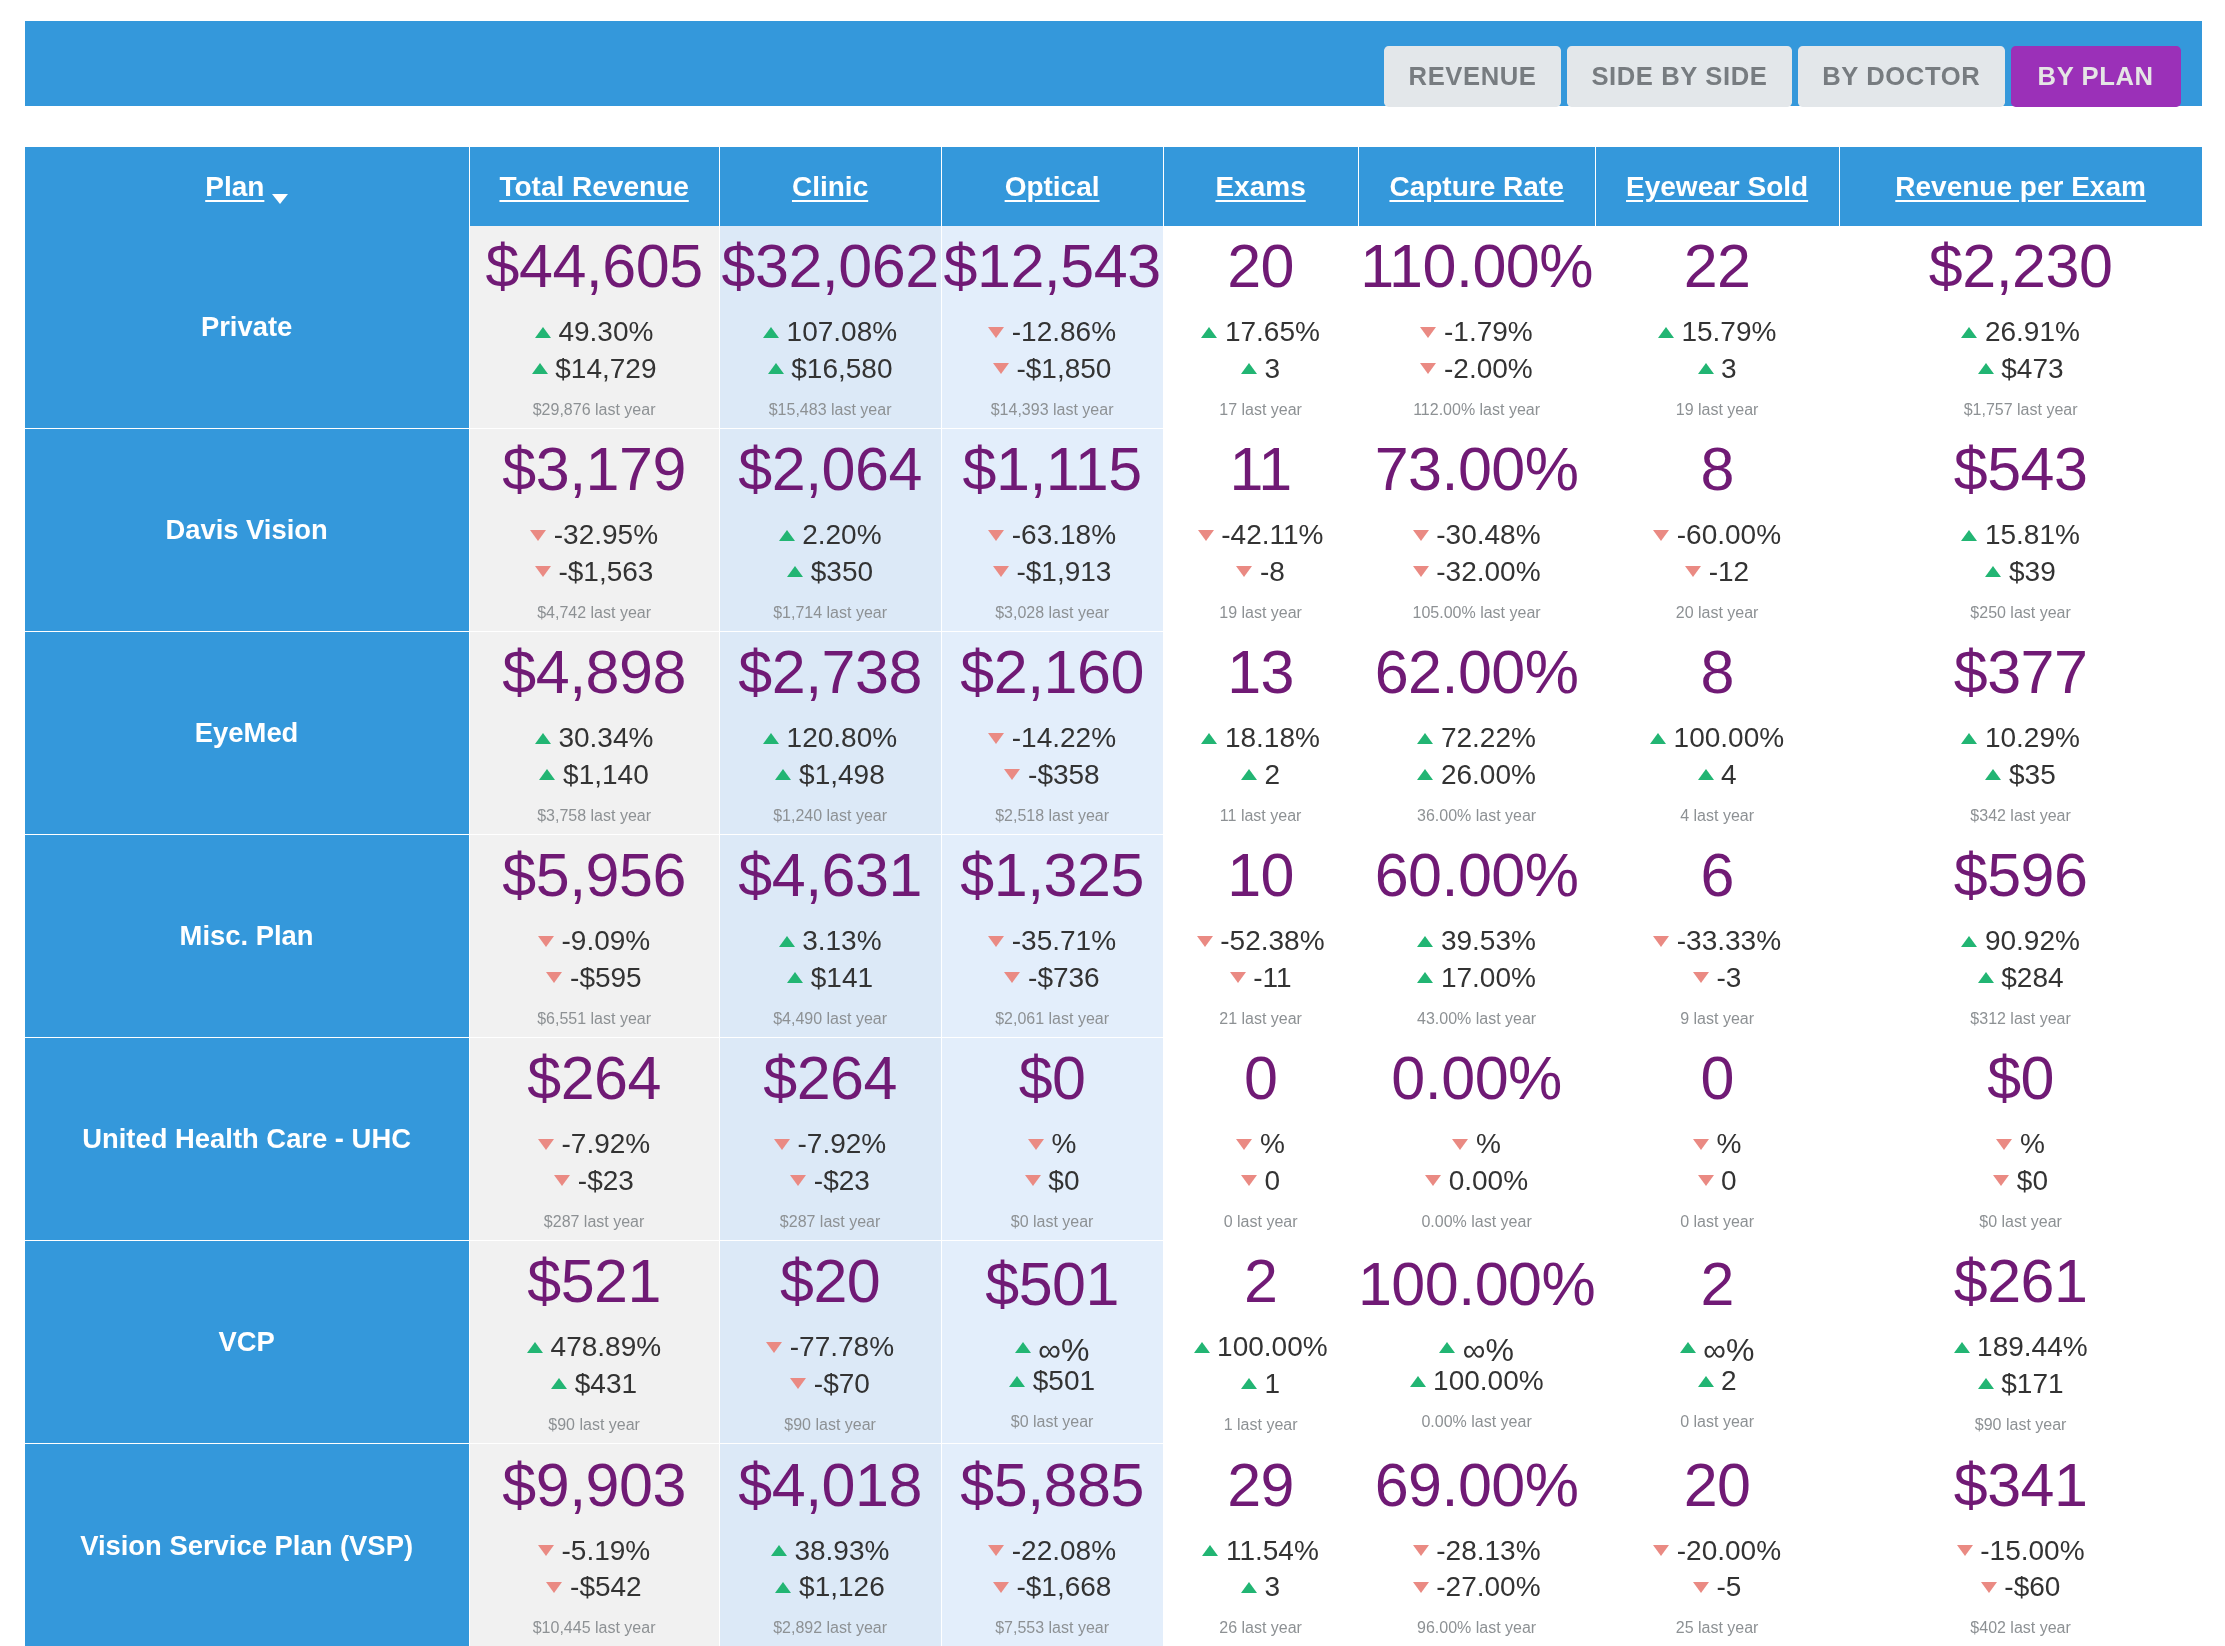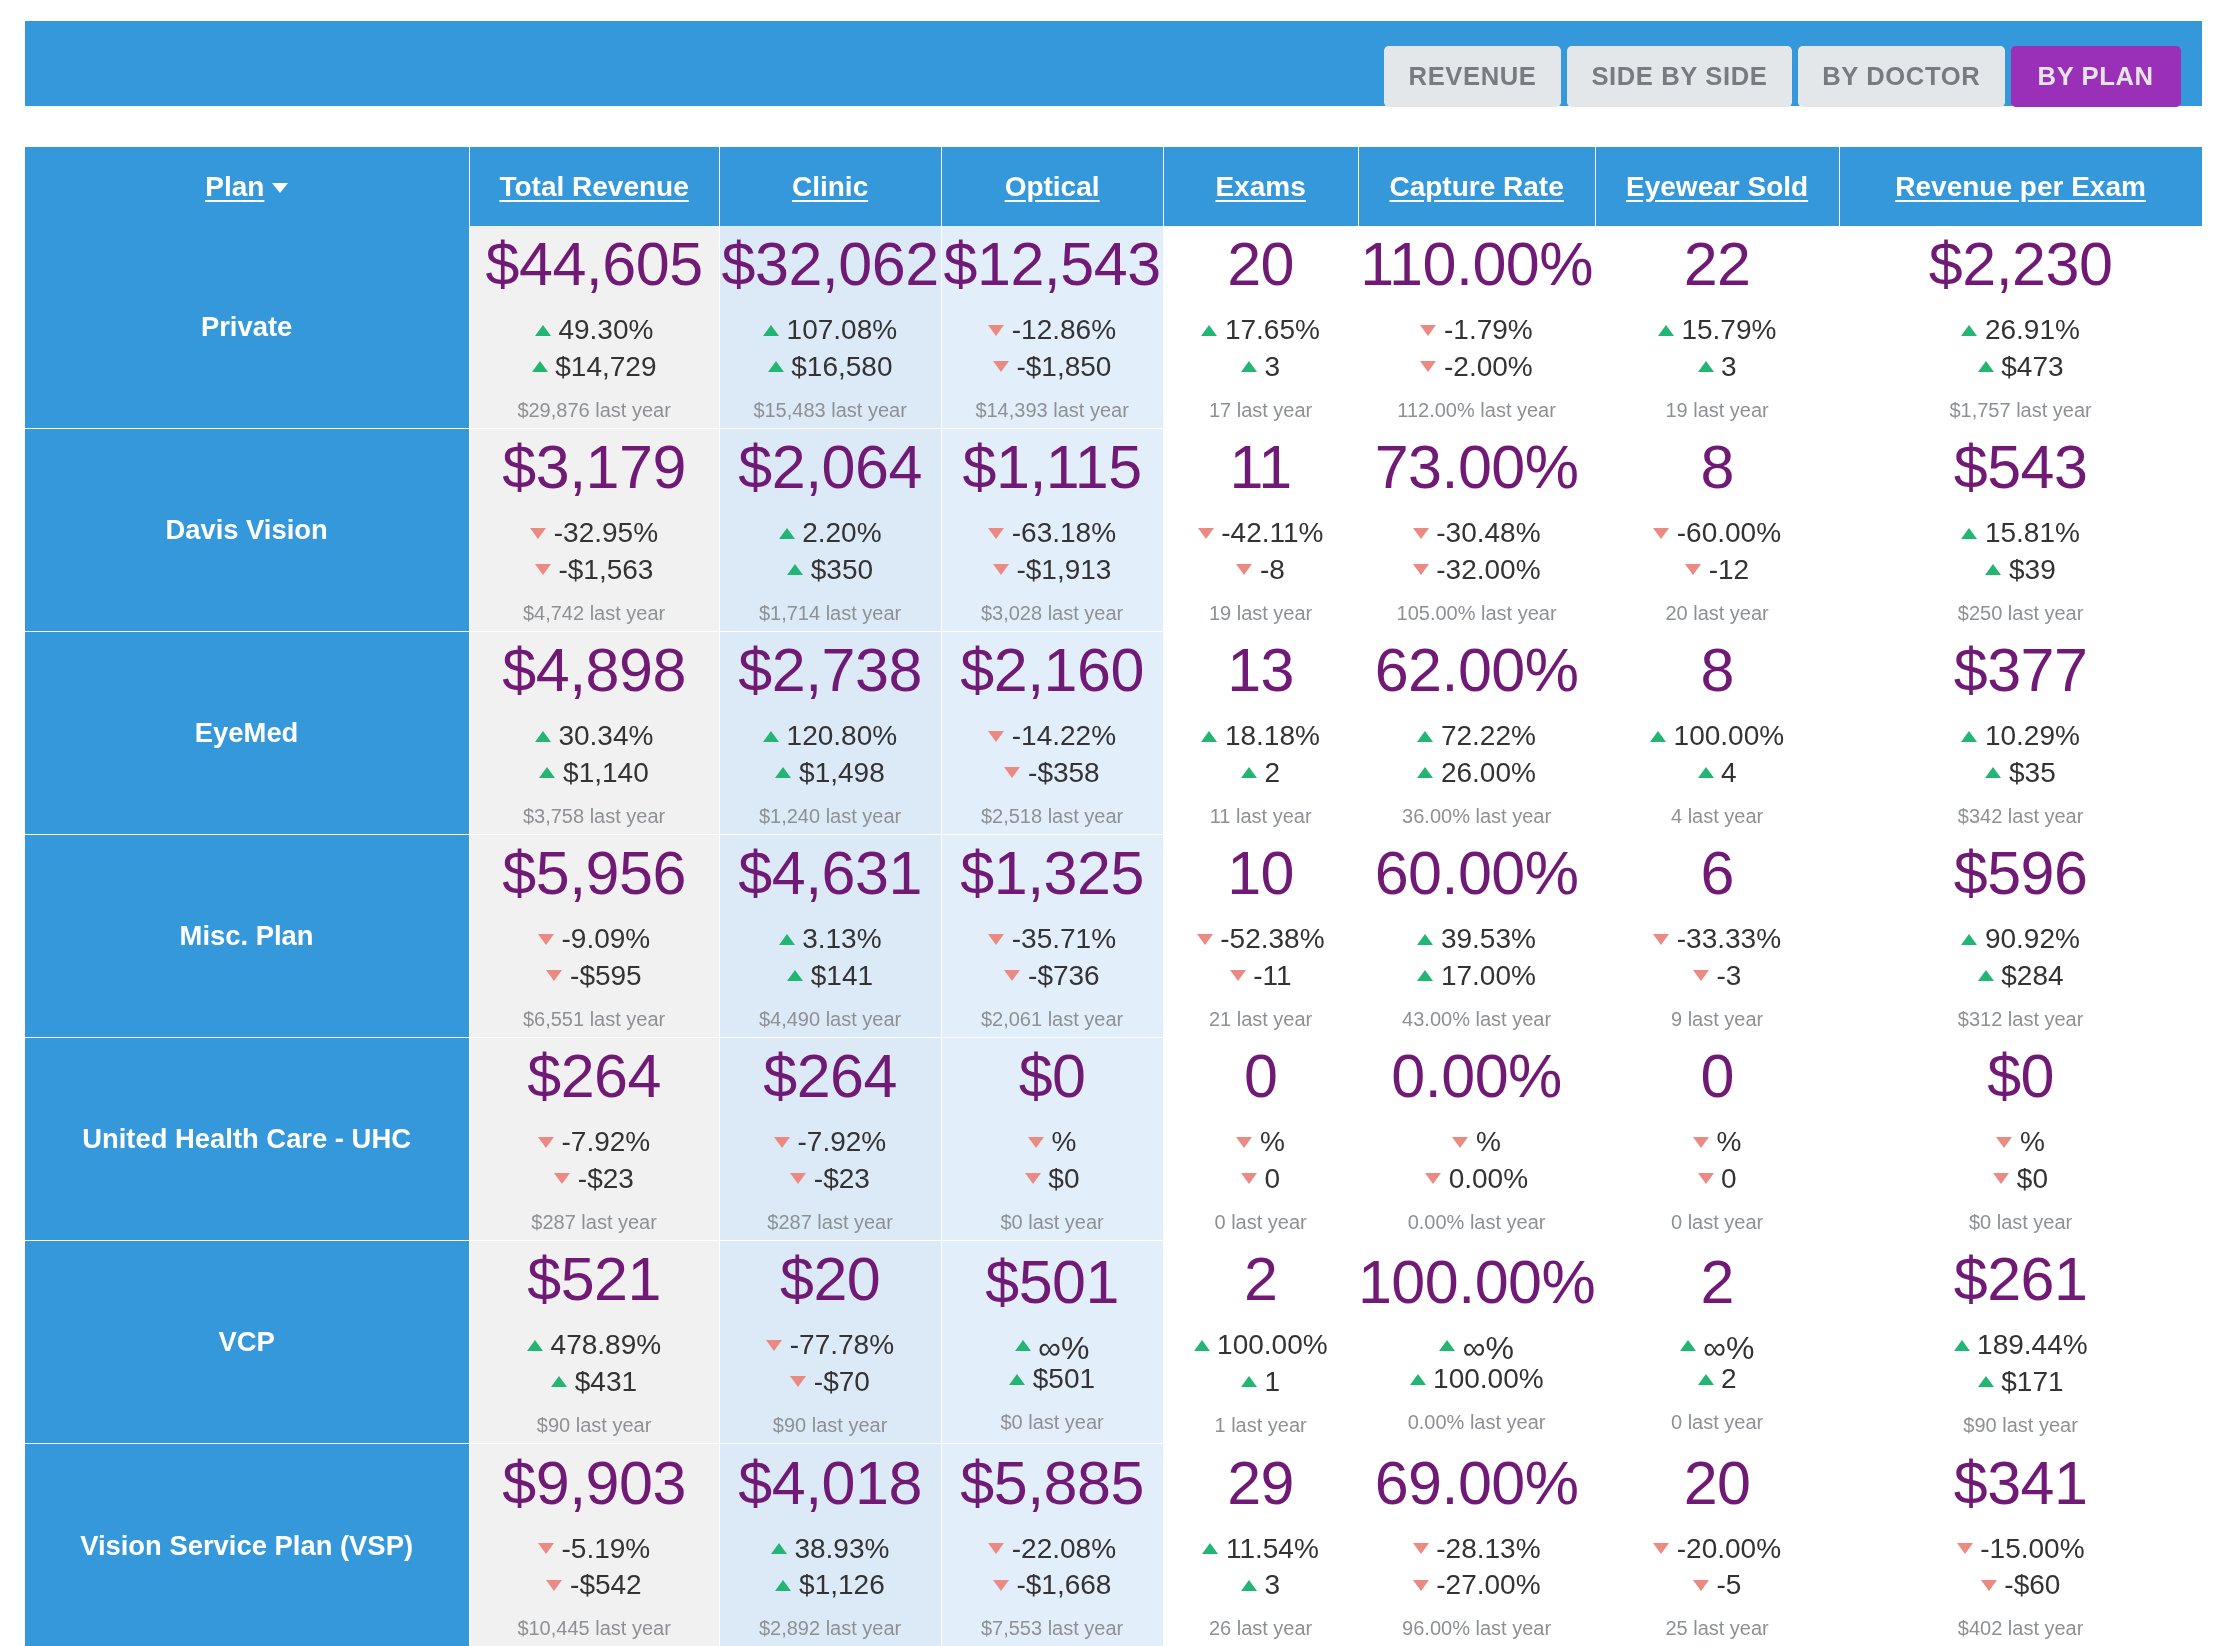--- a/index.html
+++ b/index.html
@@ -80,21 +80,21 @@
   }
   thead th:last-child { border-right: none; }
   thead th .hdr-link {
     text-decoration: underline;
     text-underline-offset: 3.8px;
     white-space: nowrap;
     cursor: pointer;
   }
   .hdr-plan-wrap {
     display: inline-flex;
-    align-items: center;
+    align-items: flex-end;
     gap: 7.6px;
   }
   .caret {
     display:inline-block;
     width:0; height:0;
     border-left: 8.5px solid transparent;
     border-right: 8.5px solid transparent;
     border-top: 10.4px solid #ffffff;
     position: relative;
     top: 1.9px;
@@ -152,21 +152,21 @@
     border-right: 10.4px solid transparent;
     border-top: 14px solid #ea8a83;
   }
   .arrow.up.sm {
     border-left-width: 8.5px; border-right-width: 8.5px; border-bottom-width: 11.4px;
   }
   .arrow.down.sm {
     border-left-width: 8.5px; border-right-width: 8.5px; border-top-width: 11.4px;
   }
   .lastyear {
-    font-size: 20px;
+    font-size: 16px;
     color: #8d9194;
     margin-top: 10.4px;
     white-space: nowrap;
   }
   .inf { font-size: 32px; line-height: 0.7; position: relative; top: 2.8px; }
 </style>
 </head>
 <body>
 
 <div class="page">

